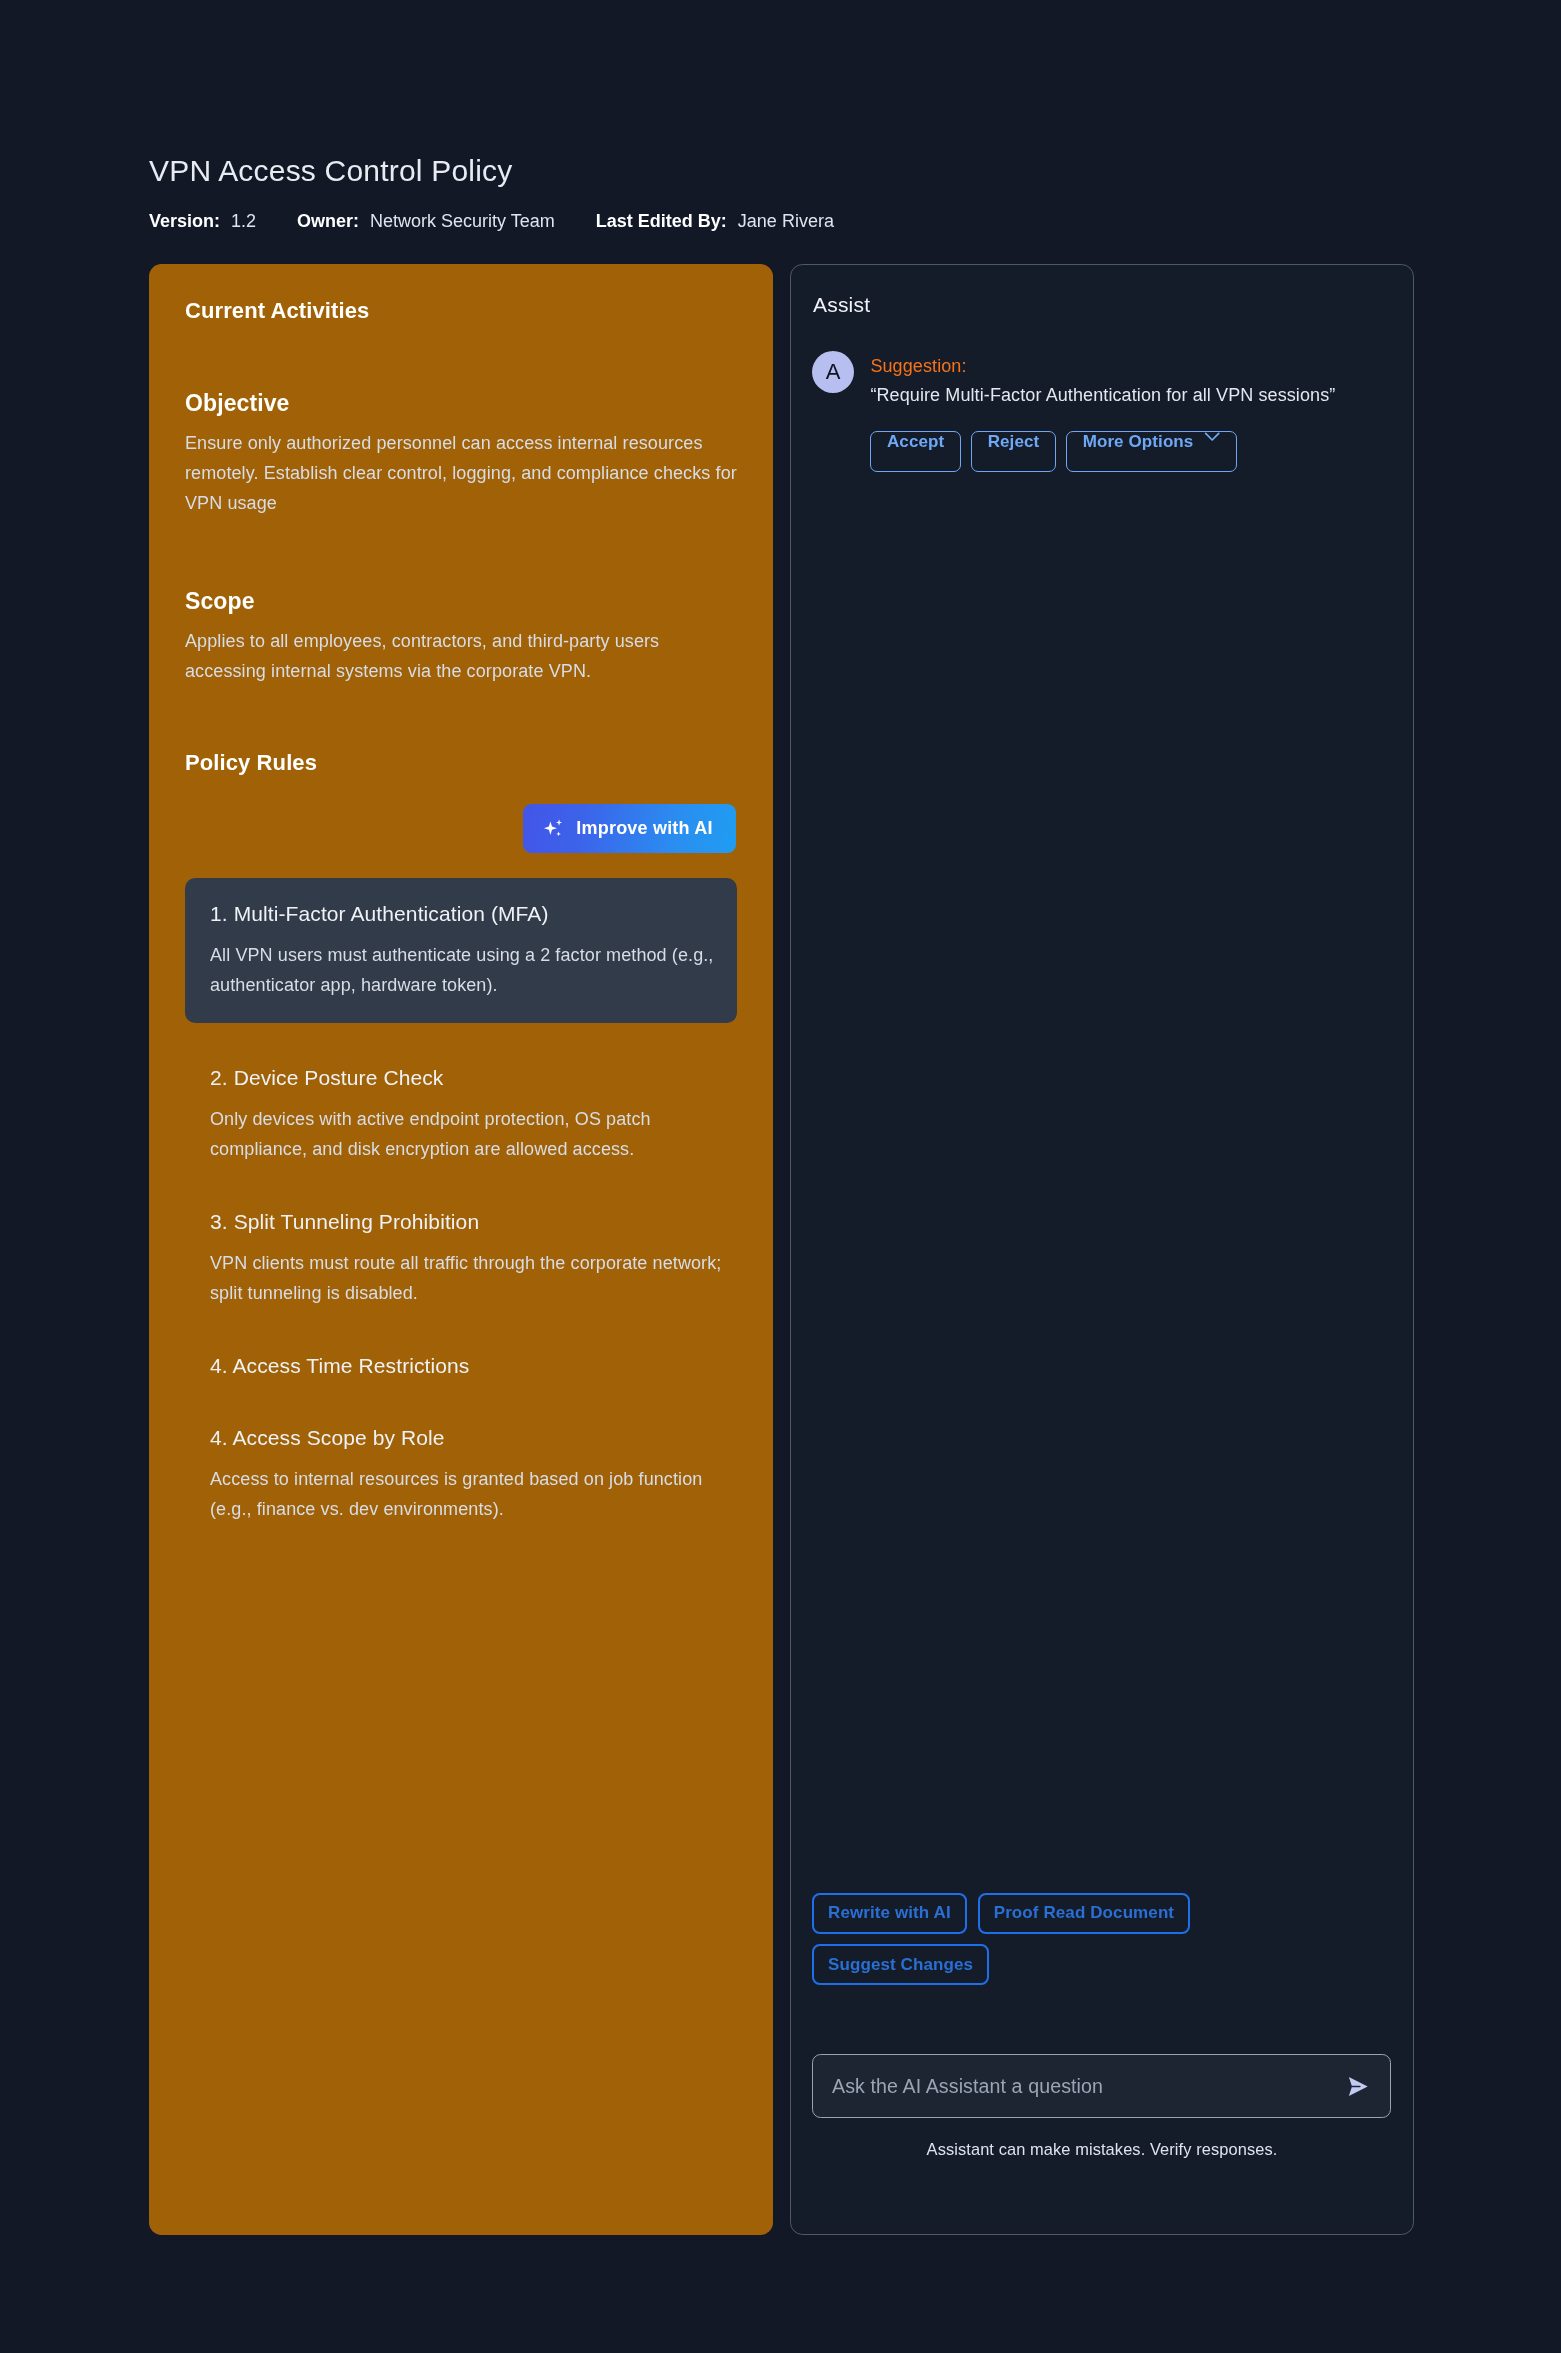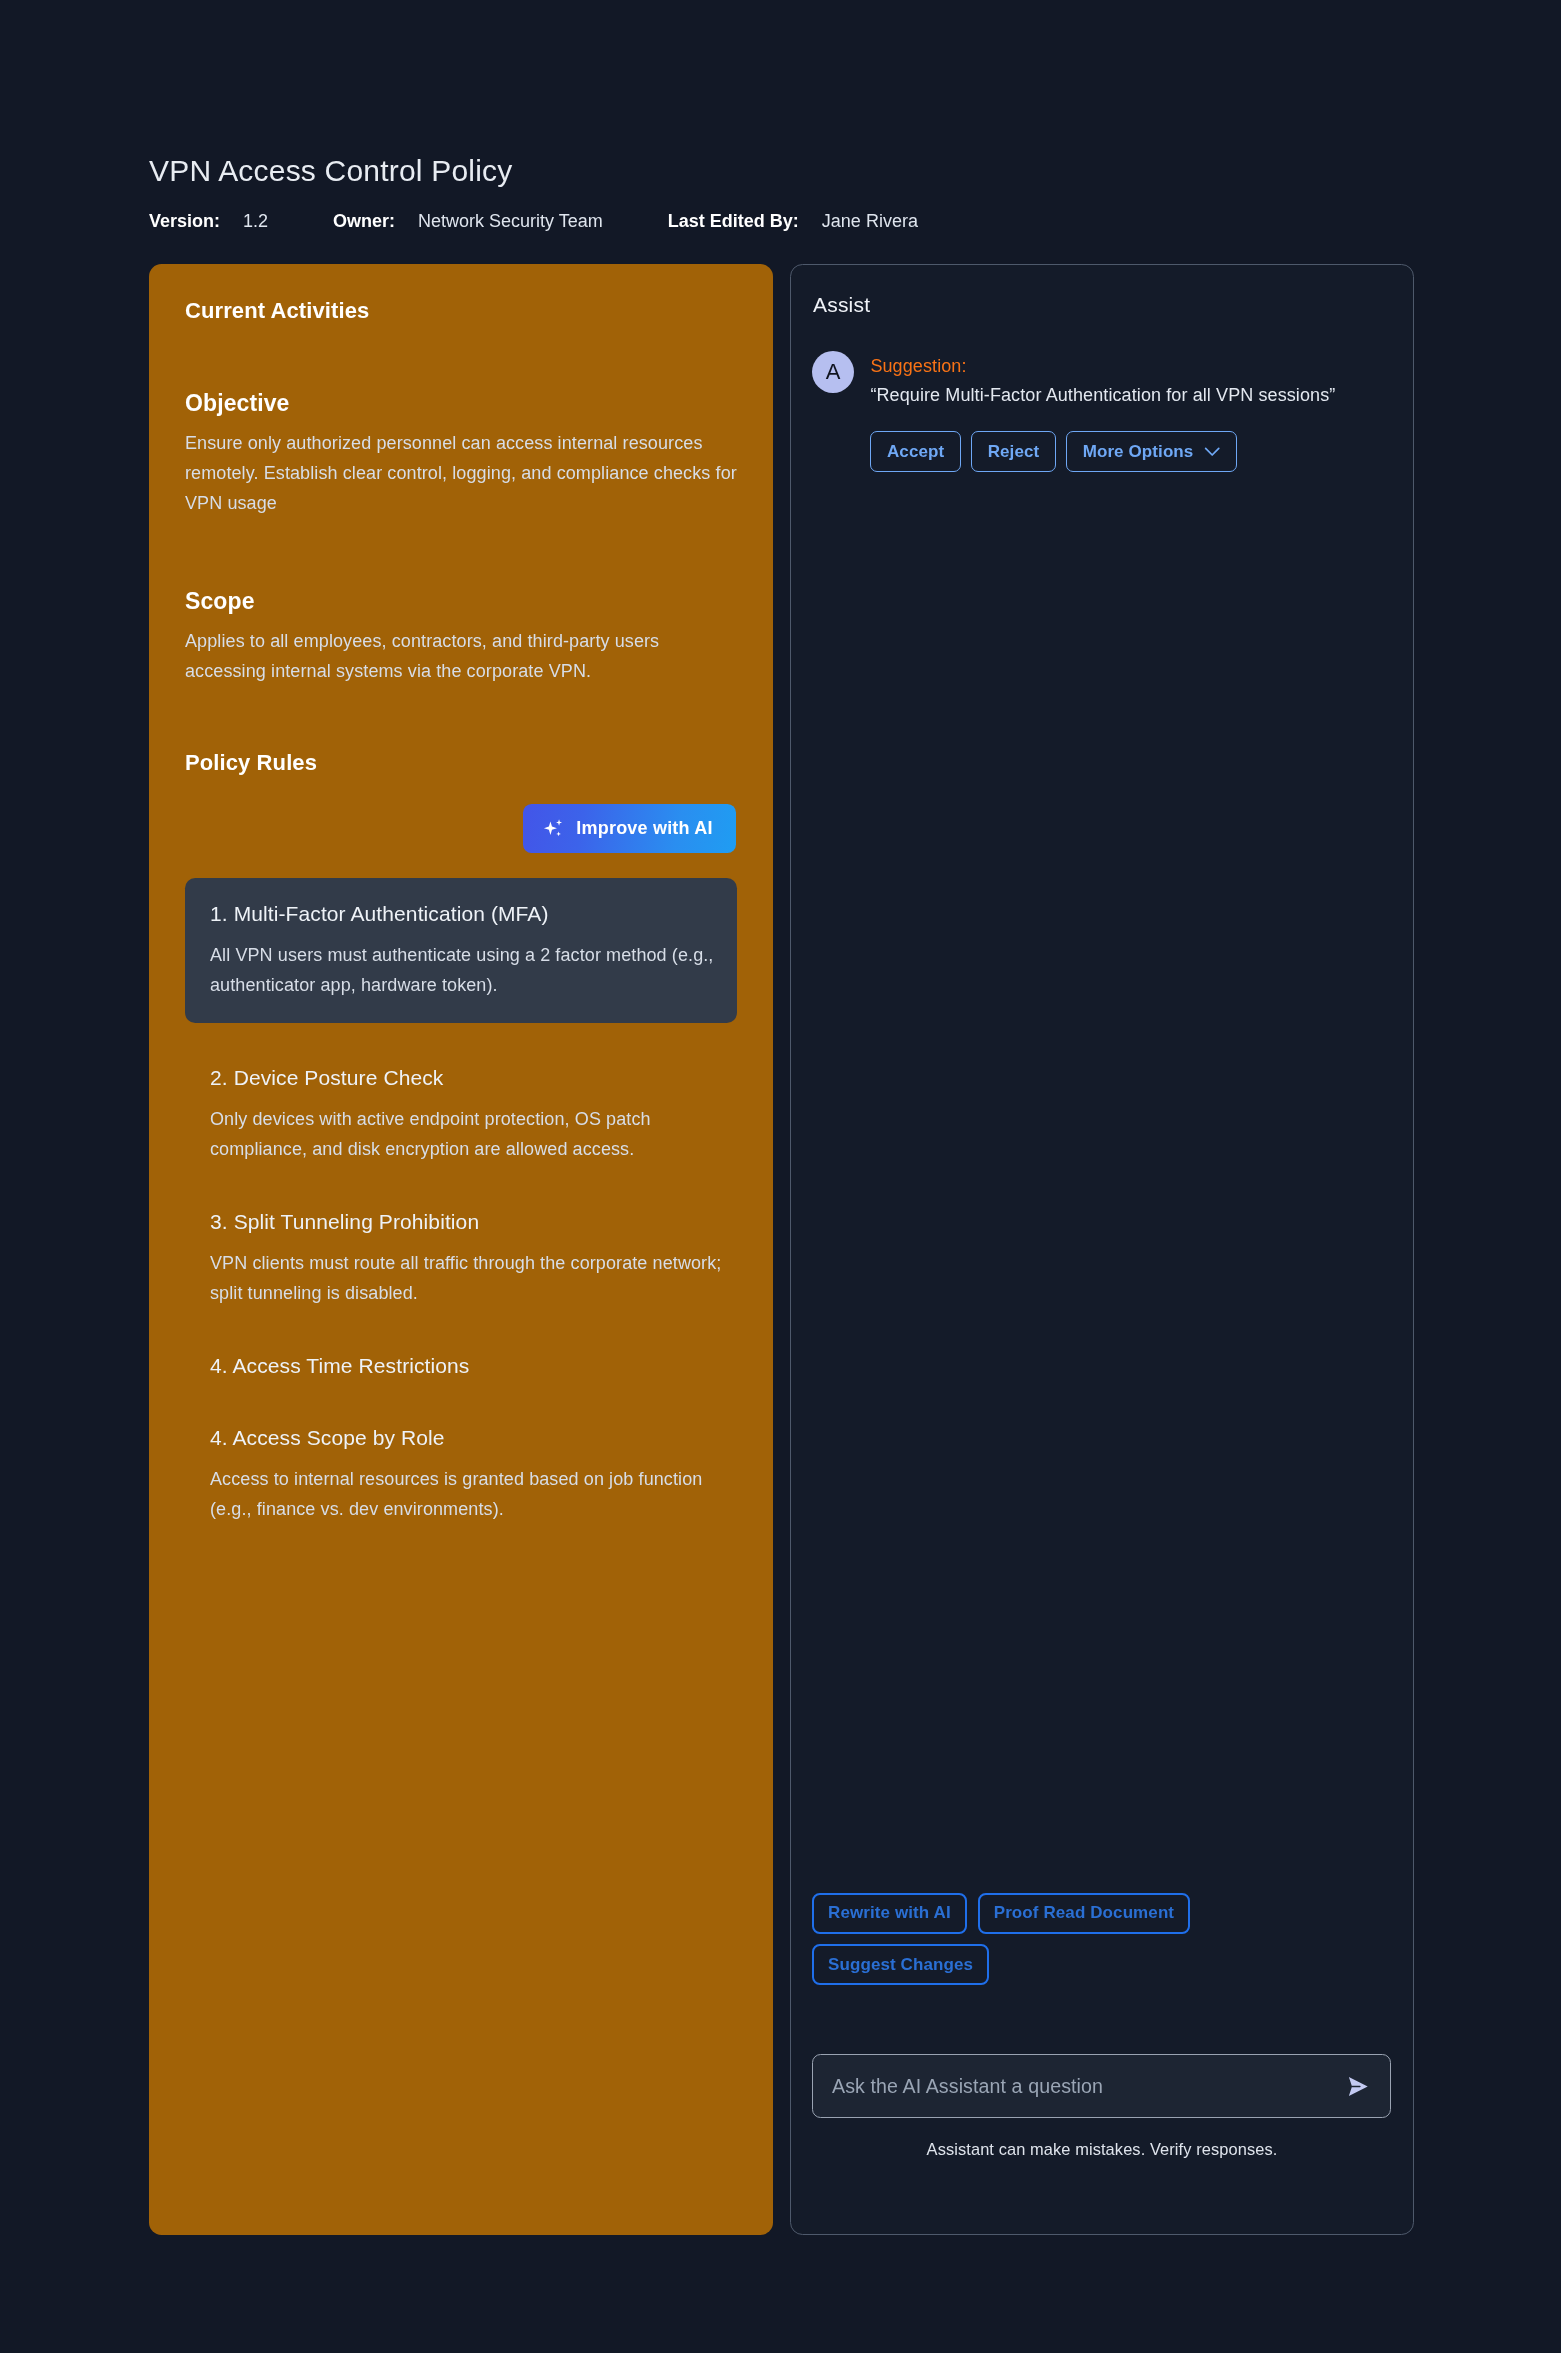--- a/index.html
+++ b/index.html
@@ -33,21 +33,21 @@
     color: #e8ecf2;
     letter-spacing: 0.2px;
     line-height: 1.2;
   }
   .doc-meta {
     margin-top: 22px;
     font-size: 18px;
     color: #e6eaf0;
     display: flex;
     align-items: flex-end;
-    gap: 16px;
+    gap: 4px;
     white-space: nowrap;
   }
   .meta-label {
     font-weight: 700;
     color: #ffffff;
   }
   .meta-value {
     font-weight: 400;
     color: #dfe5ee;
     margin-left: 7px;
@@ -229,21 +229,20 @@
     background: transparent;
     border: 1.6px solid #6fa8f5;
     border-radius: 7px;
     color: #6fa8f5;
     font-family: "Liberation Sans", sans-serif;
     font-size: 17px;
     font-weight: 700;
     letter-spacing: 0.1px;
     cursor: pointer;
     display: inline-flex;
-    align-items: center;
     gap: 10.2px;
   }
   .chev { width: 16.4px; height: 10.2px; display: block; }
 
   
   .quick-actions {
     position: absolute;
     left: 21px;
     right: 23.5px;
     bottom: 249px;

